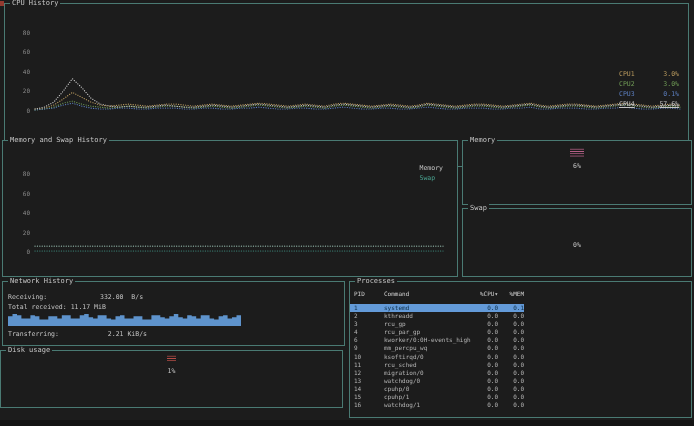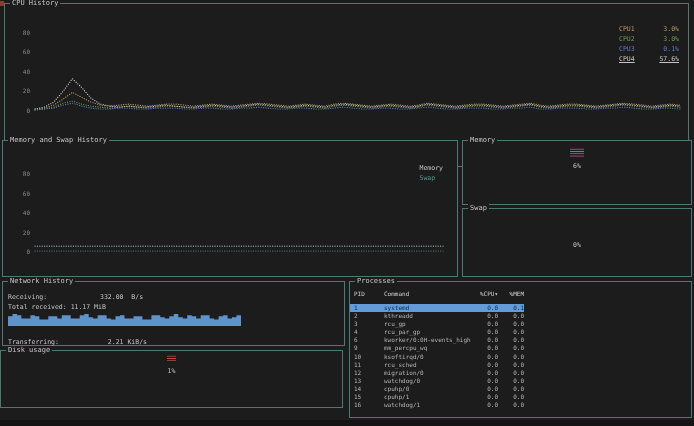--- a/index.html
+++ b/index.html
@@ -18,21 +18,21 @@
   #cpu-chart{left:2px;top:1px;right:2px;bottom:2px}
   #memswap-chart{left:2px;top:2px;right:2px;bottom:2px}
   .legend{position:absolute;font-size:6.5px;line-height:10px;z-index:2}
   #cpu-legend{right:9px;top:20px;width:60px}
   #memswap-legend{right:14px;top:22px;text-align:left}
   .legend-row{display:flex;justify-content:space-between;gap:6px;white-space:pre}
   .net-row{font-size:6.5px;color:#c3c3c3;white-space:pre;padding-left:5px;line-height:10px}
   .net-row:first-of-type{margin-top:10px}
   .net-label{display:inline-block;width:92px}
   .spark{margin:1px 0 2px 5px;width:233px;height:13px}
-  .net-transfer{margin-top:11px}
+  .net-transfer{margin-top:3px}
   .gauge-wrap{display:flex;flex-direction:column;align-items:center}
   .gauge-dots{margin:0 auto}
   .gauge-label{text-align:center;font-size:6.5px;color:#c3c3c3}
   #memory-gauge .gauge-dots{margin-top:7px}
   #memory-gauge .gauge-label{margin-top:5px}
   #swap-gauge .gauge-label{margin-top:32px}
   #disk-gauge .gauge-dots{margin-top:4px}
   #disk-gauge .gauge-label{margin-top:5px}
   .proc-header{display:flex;font-size:6px;color:#cfcfcf;padding:7px 0 0 4px;line-height:9px;white-space:pre}
   .proc-rows{margin-top:6px}
@@ -60,21 +60,21 @@
         <text x="23" y="68.8" text-anchor="end" fill="#8c8c8c" font-size="6">40</text>
         <text x="23" y="49.2" text-anchor="end" fill="#8c8c8c" font-size="6">60</text>
         <text x="23" y="29.599999999999994" text-anchor="end" fill="#8c8c8c" font-size="6">80</text>
         <polyline points="28.0,104.0 37.3,103.1 46.7,100.1 56.0,94.2 65.4,87.4 74.7,92.3 84.1,97.2 93.4,100.1 102.8,101.1 112.1,100.1 121.5,99.1 130.8,100.1 140.2,101.1 149.5,100.1 158.9,99.1 168.2,99.1 177.6,100.1 186.9,101.1 196.3,100.1 205.6,99.1 215.0,100.1 224.3,101.1 233.7,100.1 243.0,99.1 252.3,98.2 261.7,99.1 271.0,100.1 280.4,101.1 289.7,100.1 299.1,99.1 308.4,100.1 317.8,101.1 327.1,99.1 336.5,98.2 345.8,99.1 355.2,100.1 364.5,101.1 373.9,100.1 383.2,99.1 392.6,100.1 401.9,101.1 411.3,100.1 420.6,98.2 430.0,99.1 439.3,100.1 448.7,101.1 458.0,100.1 467.3,99.1 476.7,99.1 486.0,100.1 495.4,101.1 504.7,100.1 514.1,99.1 523.4,98.2 532.8,100.1 542.1,101.1 551.5,100.1 560.8,99.1 570.2,99.1 579.5,100.1 588.9,101.1 598.2,100.1 607.6,99.1 616.9,98.2 626.3,99.1 635.6,100.1 645.0,101.1 654.3,100.1 663.7,99.1 673.0,100.1" fill="none" stroke="#b99a5e" stroke-width="1.2" stroke-linecap="round" stroke-dasharray="0.1 2.3"></polyline>
         <polyline points="28.0,105.0 37.3,104.0 46.7,102.1 56.0,98.2 65.4,96.2 74.7,99.1 84.1,101.1 93.4,102.1 102.8,103.1 112.1,102.1 121.5,101.1 130.8,102.1 140.2,103.1 149.5,102.1 158.9,101.1 168.2,101.1 177.6,102.1 186.9,103.1 196.3,102.1 205.6,101.1 215.0,102.1 224.3,103.1 233.7,102.1 243.0,101.1 252.3,100.1 261.7,101.1 271.0,102.1 280.4,103.1 289.7,102.1 299.1,101.1 308.4,102.1 317.8,103.1 327.1,101.1 336.5,100.1 345.8,101.1 355.2,102.1 364.5,103.1 373.9,102.1 383.2,101.1 392.6,102.1 401.9,103.1 411.3,102.1 420.6,100.1 430.0,101.1 439.3,102.1 448.7,103.1 458.0,102.1 467.3,101.1 476.7,101.1 486.0,102.1 495.4,103.1 504.7,102.1 514.1,101.1 523.4,100.1 532.8,102.1 542.1,103.1 551.5,102.1 560.8,101.1 570.2,101.1 579.5,102.1 588.9,103.1 598.2,102.1 607.6,101.1 616.9,100.1 626.3,101.1 635.6,102.1 645.0,103.1 654.3,102.1 663.7,101.1 673.0,102.1" fill="none" stroke="#6f9a55" stroke-width="1.2" stroke-linecap="round" stroke-dasharray="0.1 2.3"></polyline>
         <polyline points="28.0,105.0 37.3,104.0 46.7,103.1 56.0,100.1 65.4,98.2 74.7,101.1 84.1,103.1 93.4,104.0 102.8,104.0 112.1,103.1 121.5,103.1 130.8,104.0 140.2,104.0 149.5,103.1 158.9,103.1 168.2,103.1 177.6,104.0 186.9,104.0 196.3,103.1 205.6,103.1 215.0,104.0 224.3,104.0 233.7,103.1 243.0,103.1 252.3,102.1 261.7,103.1 271.0,104.0 280.4,104.0 289.7,103.1 299.1,103.1 308.4,104.0 317.8,104.0 327.1,103.1 336.5,102.1 345.8,103.1 355.2,104.0 364.5,104.0 373.9,103.1 383.2,103.1 392.6,104.0 401.9,104.0 411.3,103.1 420.6,102.1 430.0,103.1 439.3,104.0 448.7,104.0 458.0,103.1 467.3,103.1 476.7,103.1 486.0,104.0 495.4,104.0 504.7,103.1 514.1,103.1 523.4,102.1 532.8,104.0 542.1,104.0 551.5,103.1 560.8,103.1 570.2,103.1 579.5,104.0 588.9,104.0 598.2,103.1 607.6,103.1 616.9,102.1 626.3,103.1 635.6,104.0 645.0,104.0 654.3,103.1 663.7,103.1 673.0,104.0" fill="none" stroke="#5c7fc0" stroke-width="1.2" stroke-linecap="round" stroke-dasharray="0.1 2.3"></polyline>
         <polyline points="28.0,104.0 37.3,102.1 46.7,97.2 56.0,86.4 65.4,73.7 74.7,82.5 84.1,93.3 93.4,99.1 102.8,101.1 112.1,102.1 121.5,101.1 130.8,102.1 140.2,102.1 149.5,101.1 158.9,100.1 168.2,101.1 177.6,102.1 186.9,102.1 196.3,101.1 205.6,100.1 215.0,101.1 224.3,102.1 233.7,101.1 243.0,100.1 252.3,99.1 261.7,100.1 271.0,101.1 280.4,102.1 289.7,101.1 299.1,100.1 308.4,101.1 317.8,102.1 327.1,100.1 336.5,99.1 345.8,100.1 355.2,101.1 364.5,102.1 373.9,101.1 383.2,100.1 392.6,101.1 401.9,102.1 411.3,101.1 420.6,99.1 430.0,100.1 439.3,101.1 448.7,102.1 458.0,101.1 467.3,100.1 476.7,100.1 486.0,101.1 495.4,102.1 504.7,101.1 514.1,100.1 523.4,99.1 532.8,101.1 542.1,102.1 551.5,101.1 560.8,100.1 570.2,100.1 579.5,101.1 588.9,102.1 598.2,101.1 607.6,100.1 616.9,99.1 626.3,100.1 635.6,101.1 645.0,102.1 654.3,101.1 663.7,100.1 673.0,101.1" fill="none" stroke="#c5c5c5" stroke-width="1.2" stroke-linecap="round" stroke-dasharray="0.1 2.3"></polyline>
       </svg>
     </div>
   <div id="cpu-legend" class="legend">
-      <div class="legend-row" style="color: rgb(185, 154, 94);"><span>CPU1</span><span>3.0%</span></div>
+      <div class="legend-row" style="color: rgb(185, 154, 94); margin-top: 45px;"><span>CPU1</span><span>3.0%</span></div>
       <div class="legend-row" style="color: rgb(111, 154, 85);"><span>CPU2</span><span>3.0%</span></div>
       <div class="legend-row" style="color: rgb(92, 127, 192);"><span>CPU3</span><span>0.1%</span></div>
       <div class="legend-row" style="color: rgb(197, 197, 197); text-decoration: underline;"><span>CPU4</span><span>57.6%</span></div>
     </div>
 </div>
 
 <div class="panel" style="left:2px;top:140px;width:456px;height:137px">
   <span class="ptitle">Memory and Swap History</span>
   <div id="memswap-chart" class="chart">
       <svg width="450" height="131">

